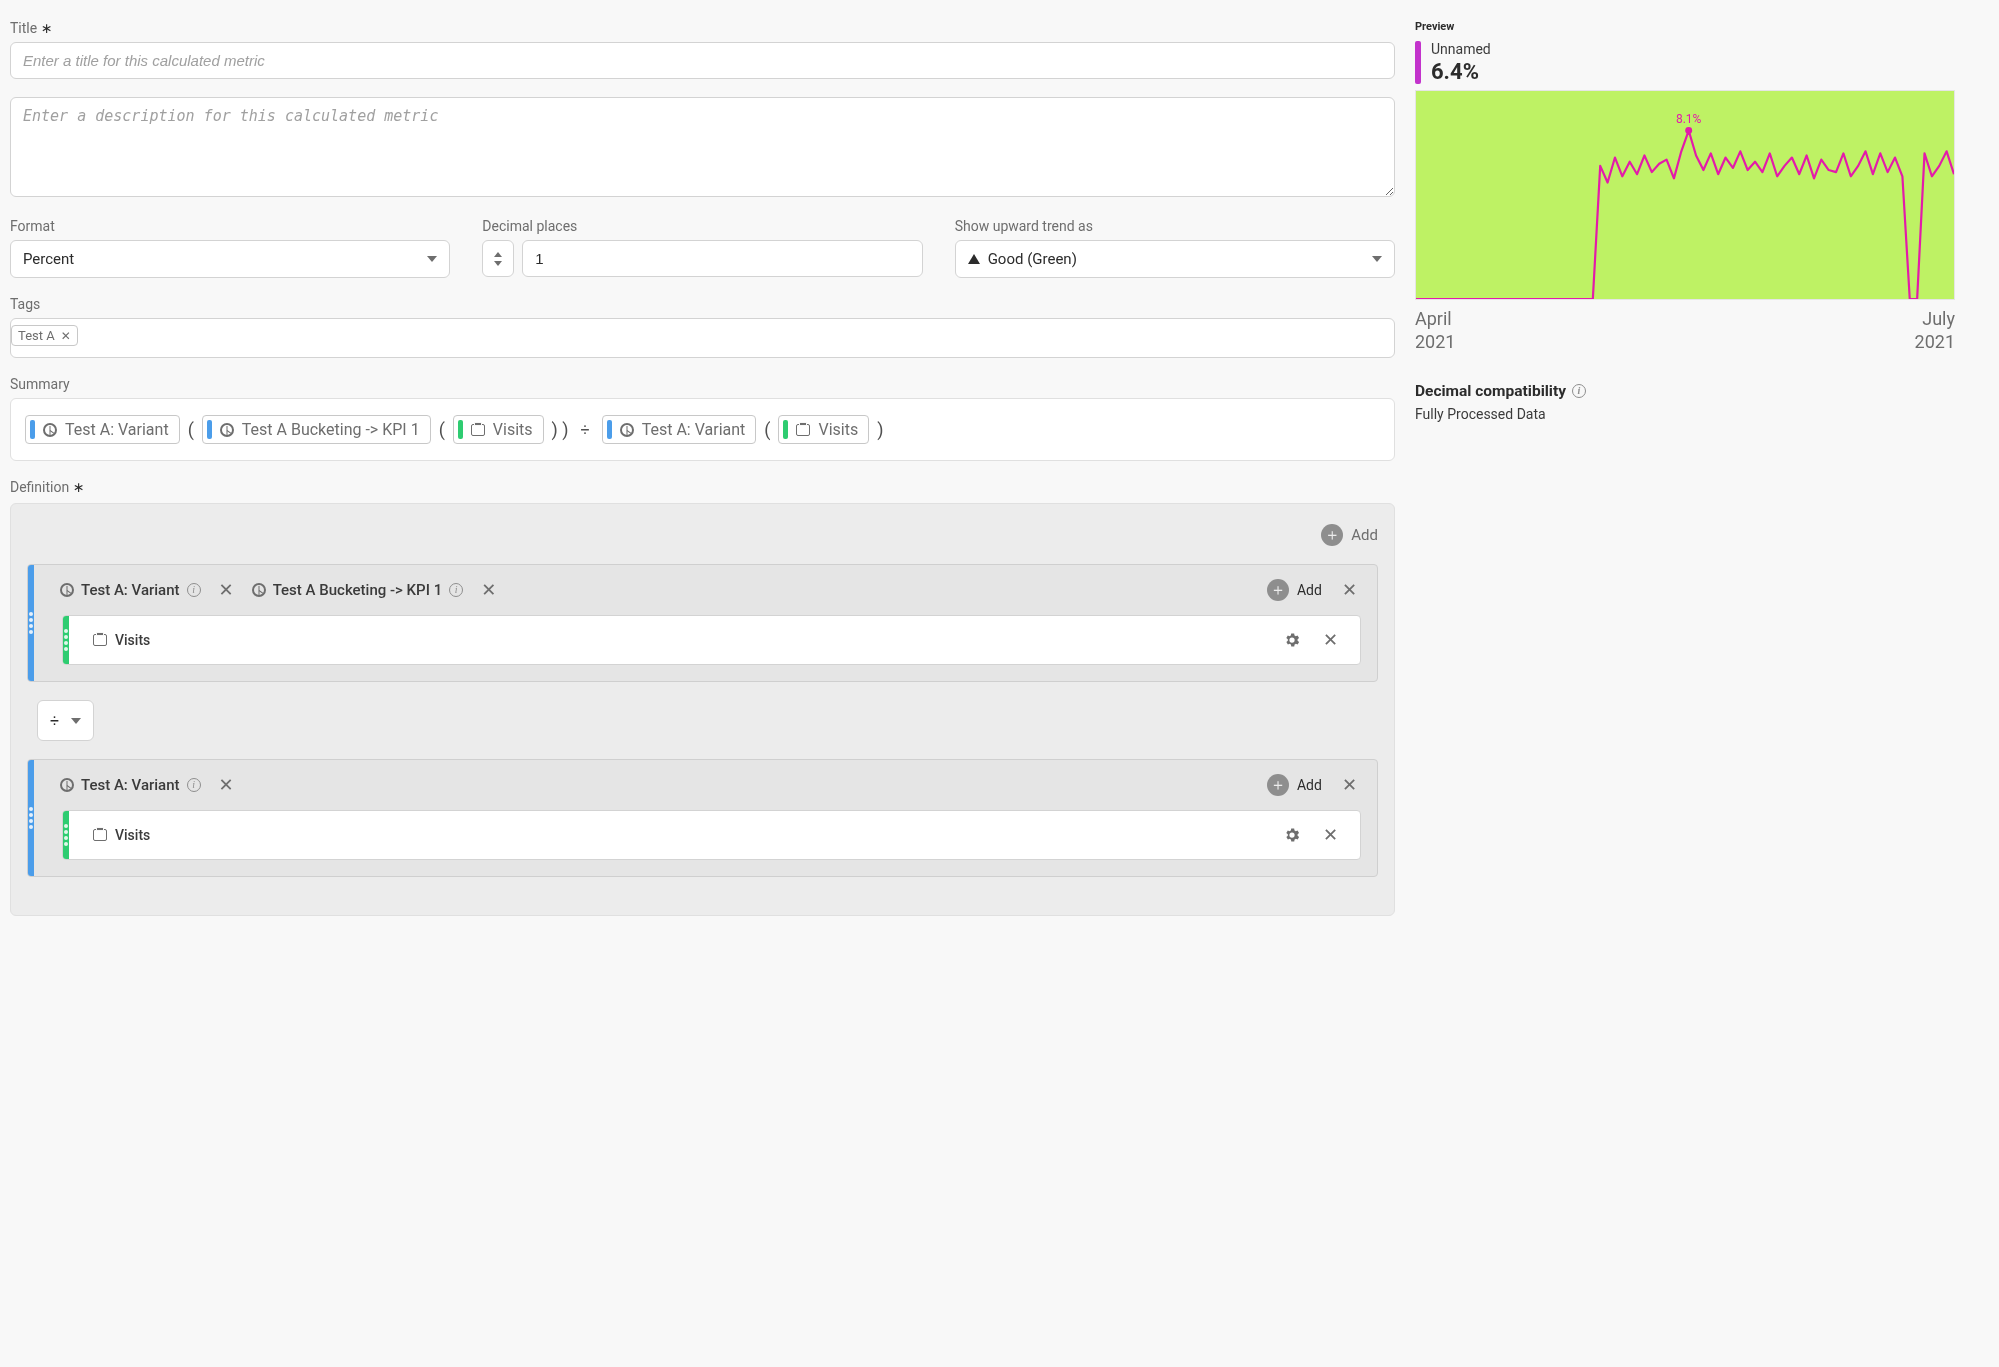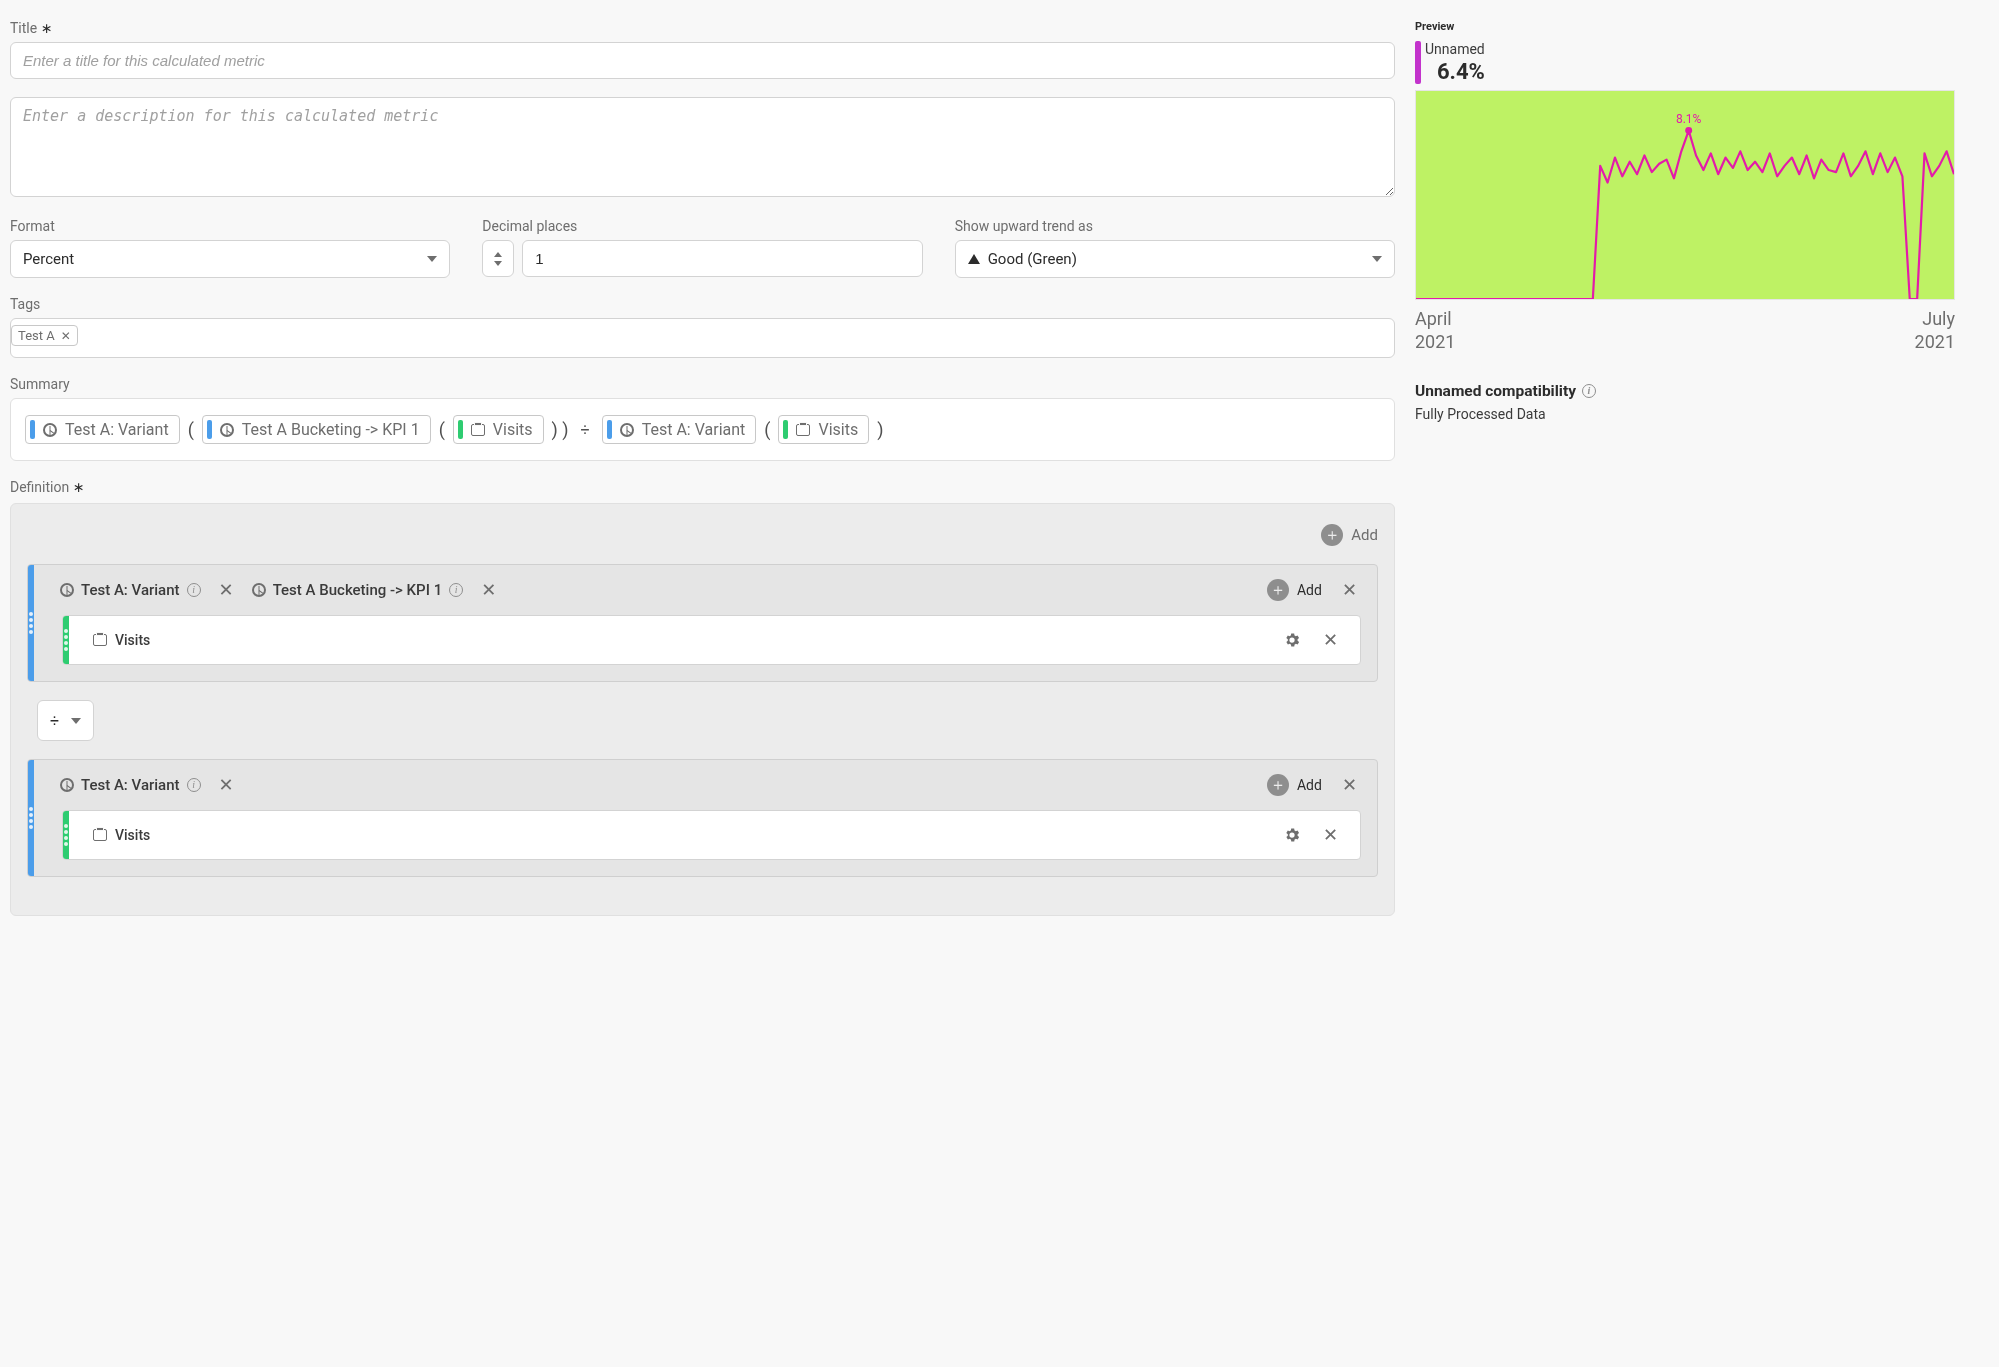--- a/index.html
+++ b/index.html
@@ -258,23 +258,22 @@
     width: 0; height: 0;
     border-left: 5px solid transparent;
     border-right: 5px solid transparent;
     border-top: 6px solid #6e6e6e;
     margin-left: 6px;
   }
 
   
   .preview-title { font-weight: 700; font-size: 11px; margin-bottom: 8px; }
   .preview-header {
-    display: flex; align-items: stretch; gap: 4px;
+    display: flex; align-items: stretch; gap: 10px;
     margin-bottom: 6px;
-    text-align: right;
   }
   .preview-bar { width: 6px; background: #c333cc; border-radius: 2px; }
   .preview-meta .name { color: #3b3b3b; }
   .preview-meta .pct { font-size: 22px; font-weight: 700; margin-top: 2px; }
 
   .chart-wrap {
     background: #bef264;
     border: 1px solid #e5e5e5;
     height: 210px;
     position: relative;
@@ -530,19 +529,19 @@
       <span>April</span>
       <span>July</span>
     </div>
     <div class="date-axis">
       <span>2021</span>
       <span>2021</span>
     </div>
 
     <div class="compat-row">
       <div class="compat-title">
-        <span>Unnamed compatibility</span>
+        <span>Decimal compatibility</span>
         <span class="info-icon"></span>
       </div>
       <div class="compat-desc">Fully Processed Data</div>
     </div>
   </div>
 </div>
 
 </body></html>

